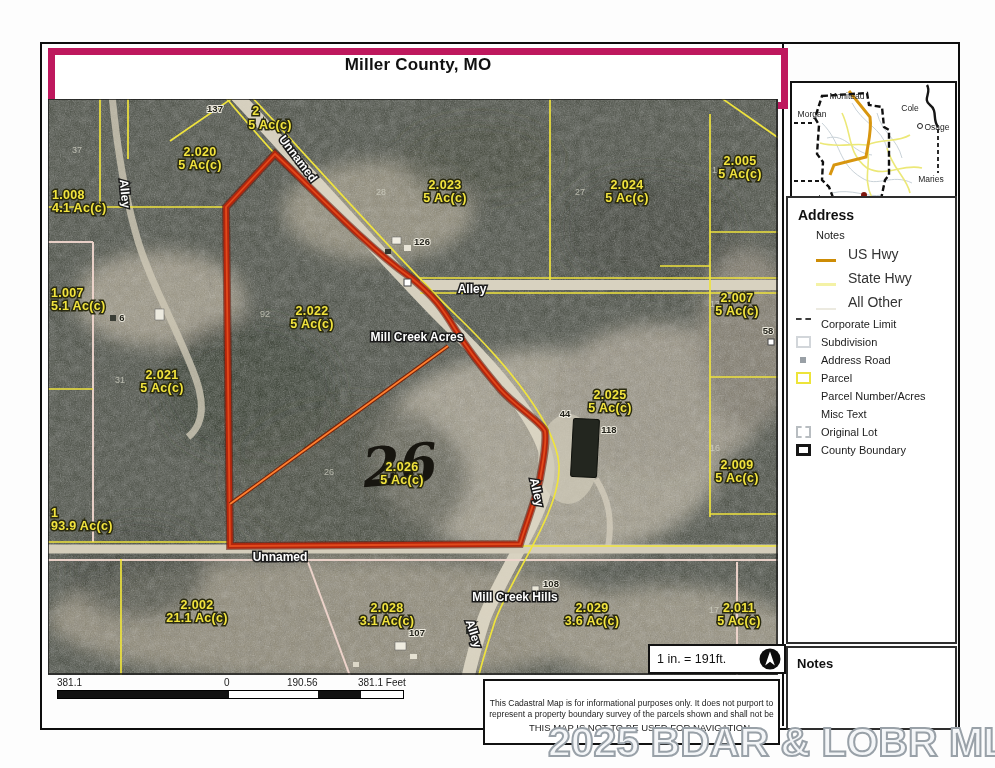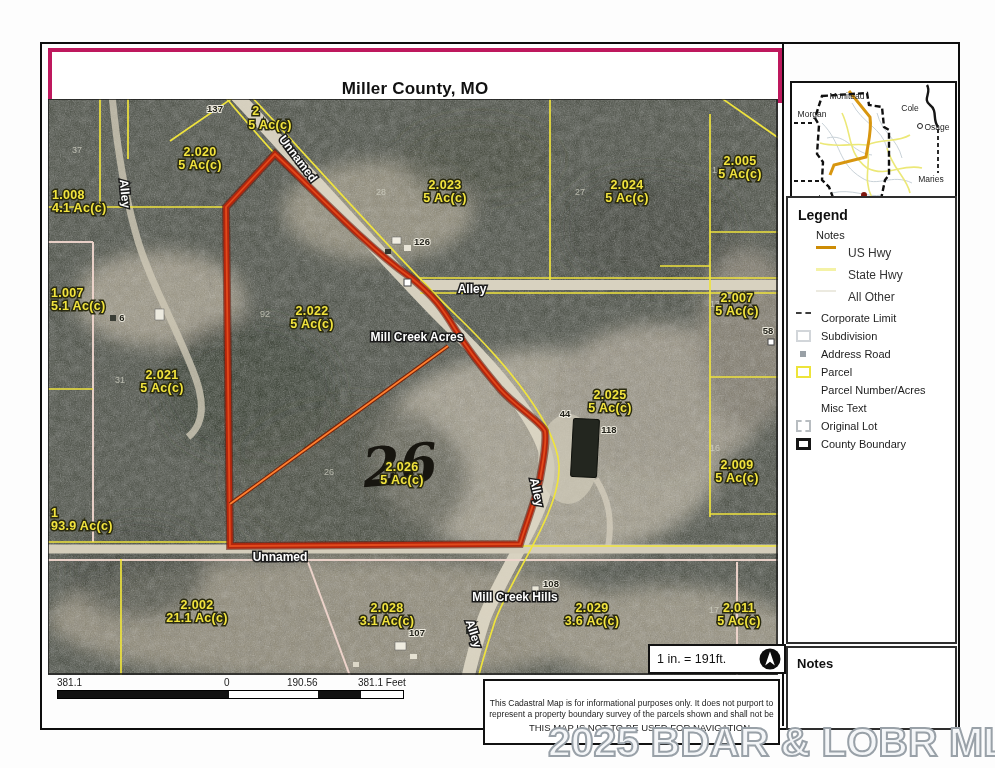--- a/index.html
+++ b/index.html
@@ -1,28 +1,28 @@
 <!DOCTYPE html>
 <html><head>
 <meta charset="utf-8">
 <style>
   html,body{margin:0;padding:0;background:#fff;}
   #page{position:relative;width:995px;height:768px;background:#fdfdfd;overflow:hidden;
         font-family:"Liberation Sans",sans-serif;color:#111;}
   .frame{position:absolute;left:40px;top:42px;width:916px;height:684px;border:2px solid #0d0d0d;}
   .divider{position:absolute;left:782px;top:42px;width:0;height:684px;border-left:2px solid #0d0d0d;}
-  .title-box{position:absolute;left:48px;top:48px;width:726px;height:47px;border:4px solid #be185d;
-             background:#fff;display:flex;align-items:flex-end;justify-content:center;}
+  .title-box{position:absolute;left:48px;top:48px;width:726px;height:47px;border:7px solid #be185d;
+             background:#fff;display:flex;align-items:flex-start;justify-content:center;}
   .title-box h1{font-size:17px;margin:0;letter-spacing:.2px;}
   .map-wrap{position:absolute;left:48px;top:99px;width:730px;height:576px;}
   .inset-box{position:absolute;left:790px;top:42px;width:163px;height:146px;border:2px solid #111;background:#fff;margin-top:39px;}
   .legend-box{position:absolute;left:786px;top:196px;width:167px;height:444px;border:2px solid #2e2e2e;background:#fff;}
   .legend-title{font-size:14px;font-weight:bold;margin:9px 0 6px 10px;}
   .lg-road{font-size:11px;margin:0 0 5px 28px;color:#222;}
-  .lg-sub{display:flex;align-items:flex-start;margin:0 16px 8px 28px;font-size:12px;color:#333;}
+  .lg-sub{display:flex;align-items:flex-end;margin:0 16px 8px 28px;font-size:14px;color:#333;}
   .lg-sub .ic{width:20px;margin-right:12px;flex:none;}
   .lg-item{display:flex;align-items:center;margin:0 0 6px 8px;font-size:11px;color:#1c1c1c;}
   .lg-item .ic{width:15px;height:12px;margin-right:10px;flex:none;box-sizing:border-box;}
   .ic-ushwy{height:3px;background:#cd8c05;}
   .ic-statehwy{height:3px;background:#f4f2a6;}
   .ic-allother{height:2px;background:#eceae0;}
   .ic-corp{height:0;border-top:2px dashed #3d3d3d;}
   .ic-subdiv{border:2px solid #d2d6da;}
   .ic-addr{width:6px!important;height:6px!important;background:#99a0a6;margin-left:4px;margin-right:15px!important;}
   .ic-parcel{border:2px solid #ede43a;}
@@ -288,21 +288,21 @@
         <text class="ins-county" x="118" y="28">Cole</text>
         <text class="ins-county" x="145" y="47">Osage</text>
         <text class="ins-county" x="139" y="99">Maries</text>
         <text class="ins-county" x="22" y="119">Camden</text>
         <text class="ins-county" x="118" y="138">Pulaski</text>
       </g>
     </svg>
   </div>
 
   <div class="legend-box">
-    <div class="legend-title">Legend</div>
+    <div class="legend-title">Address</div>
     <div class="lg-road">Notes</div>
     <div class="lg-sub">
       <span class="ic ic-ushwy"></span>
       <span>US Hwy</span>
     </div>
     <div class="lg-sub">
       <span class="ic ic-statehwy"></span>
       <span>State Hwy</span>
     </div>
     <div class="lg-sub">

